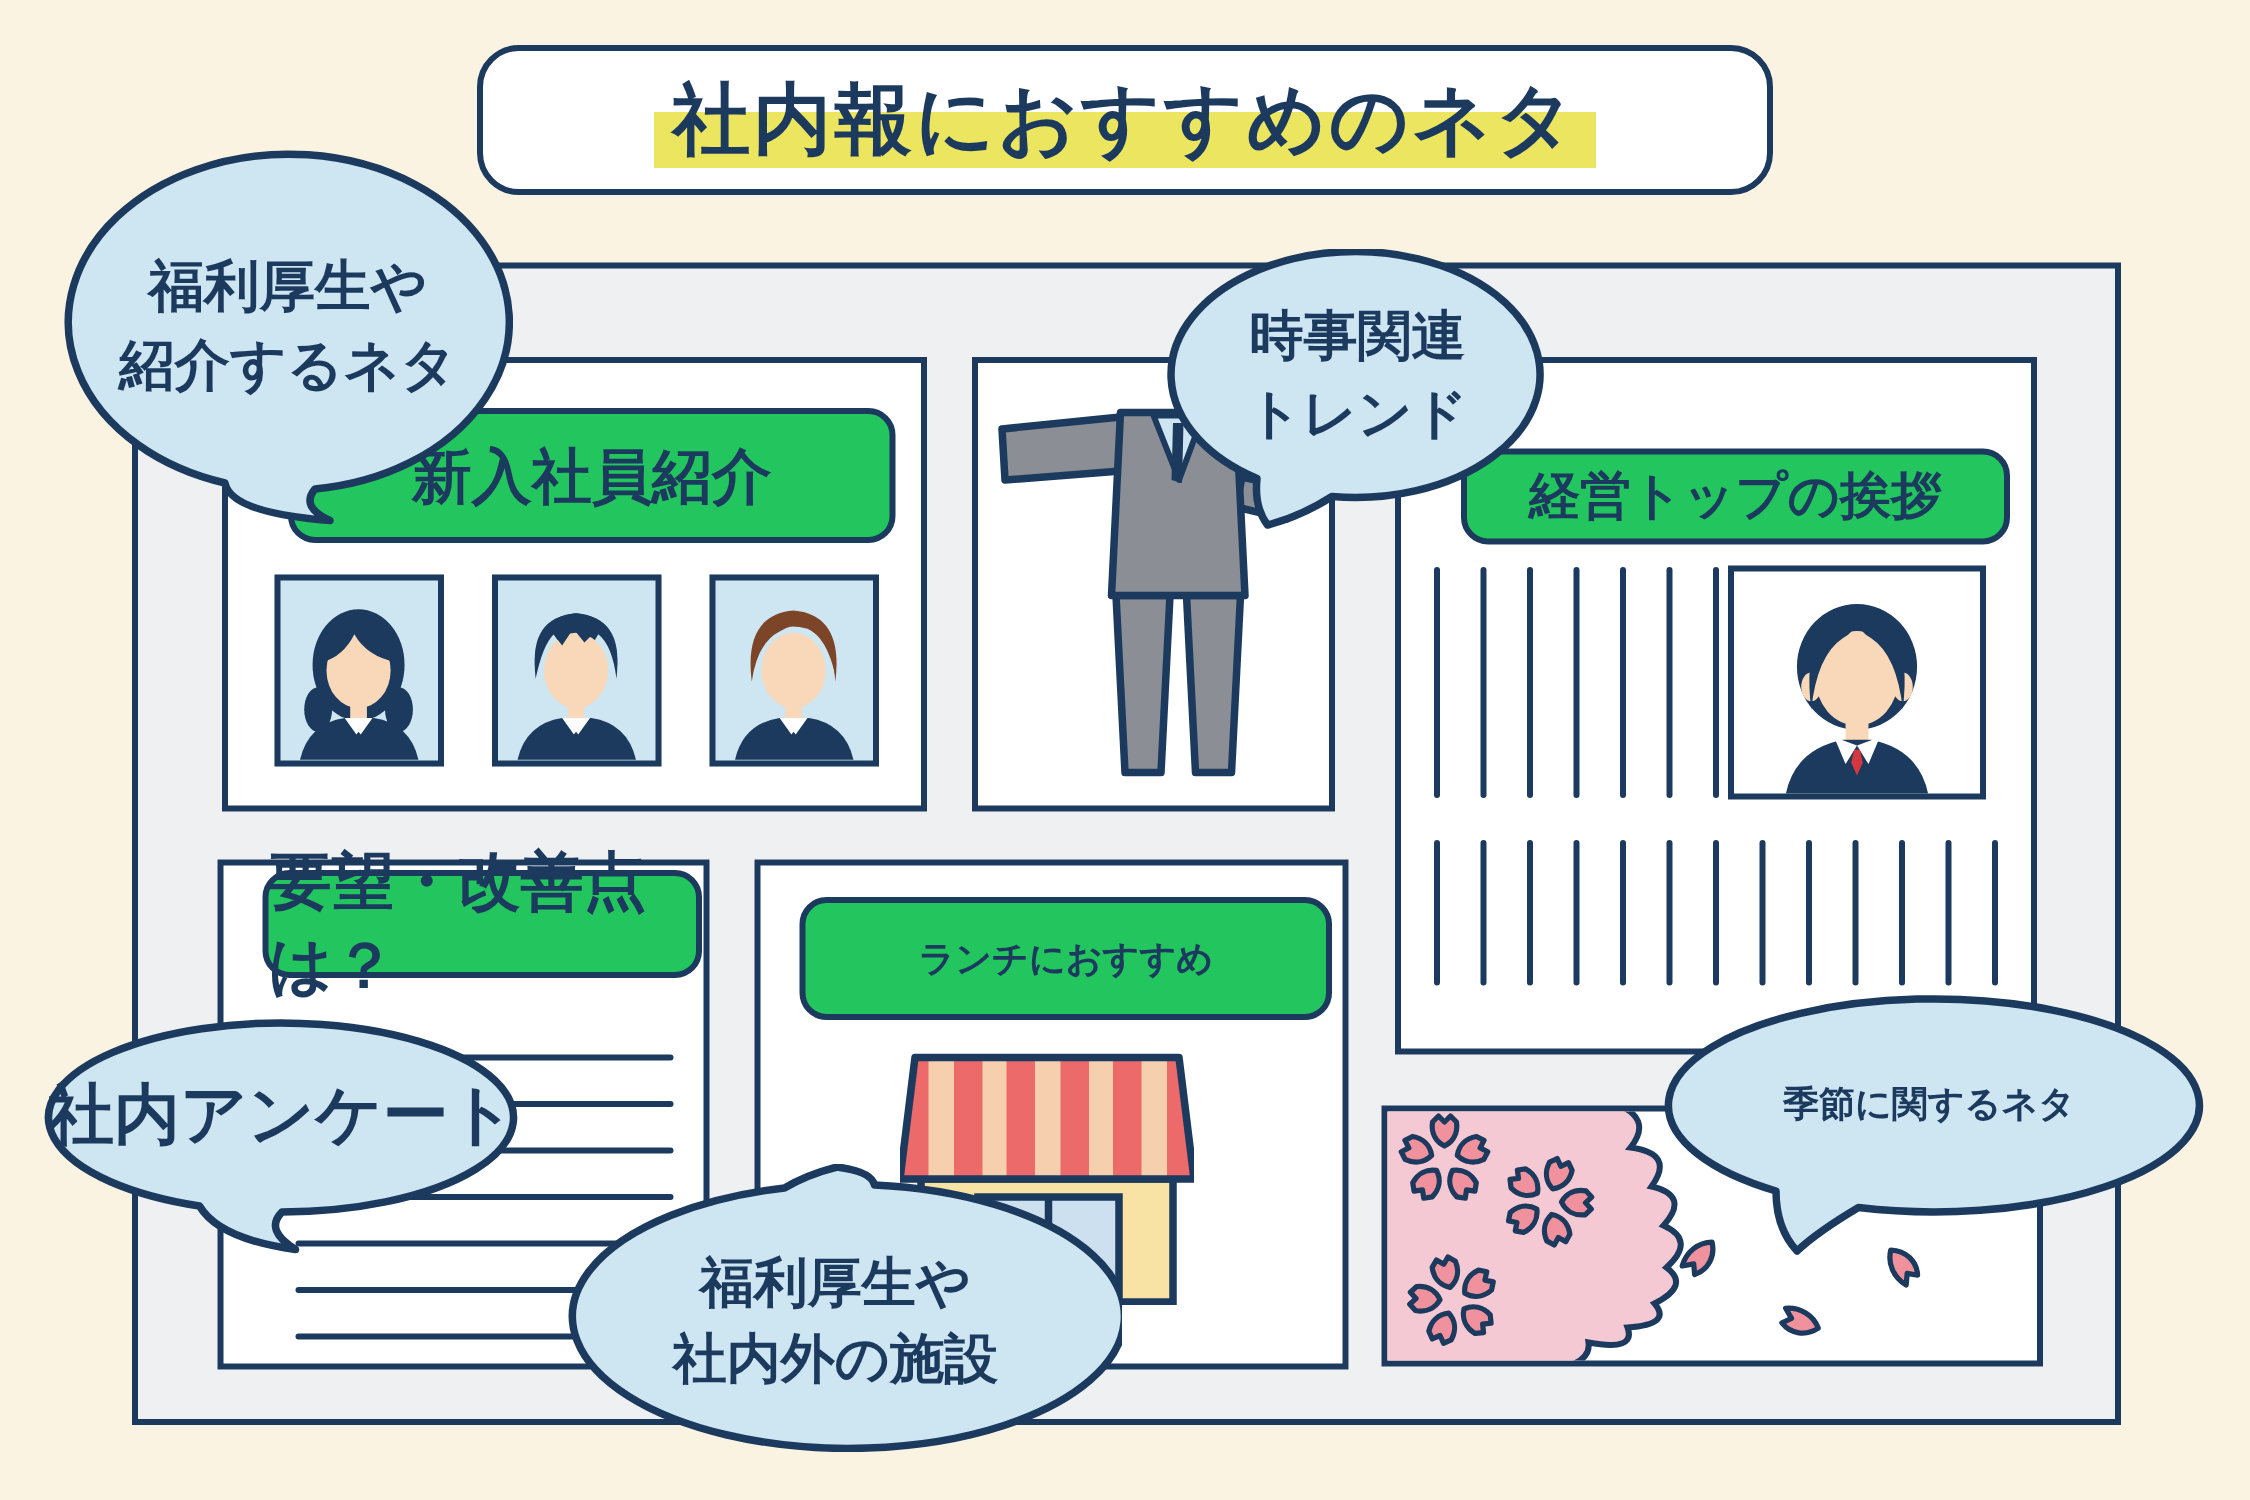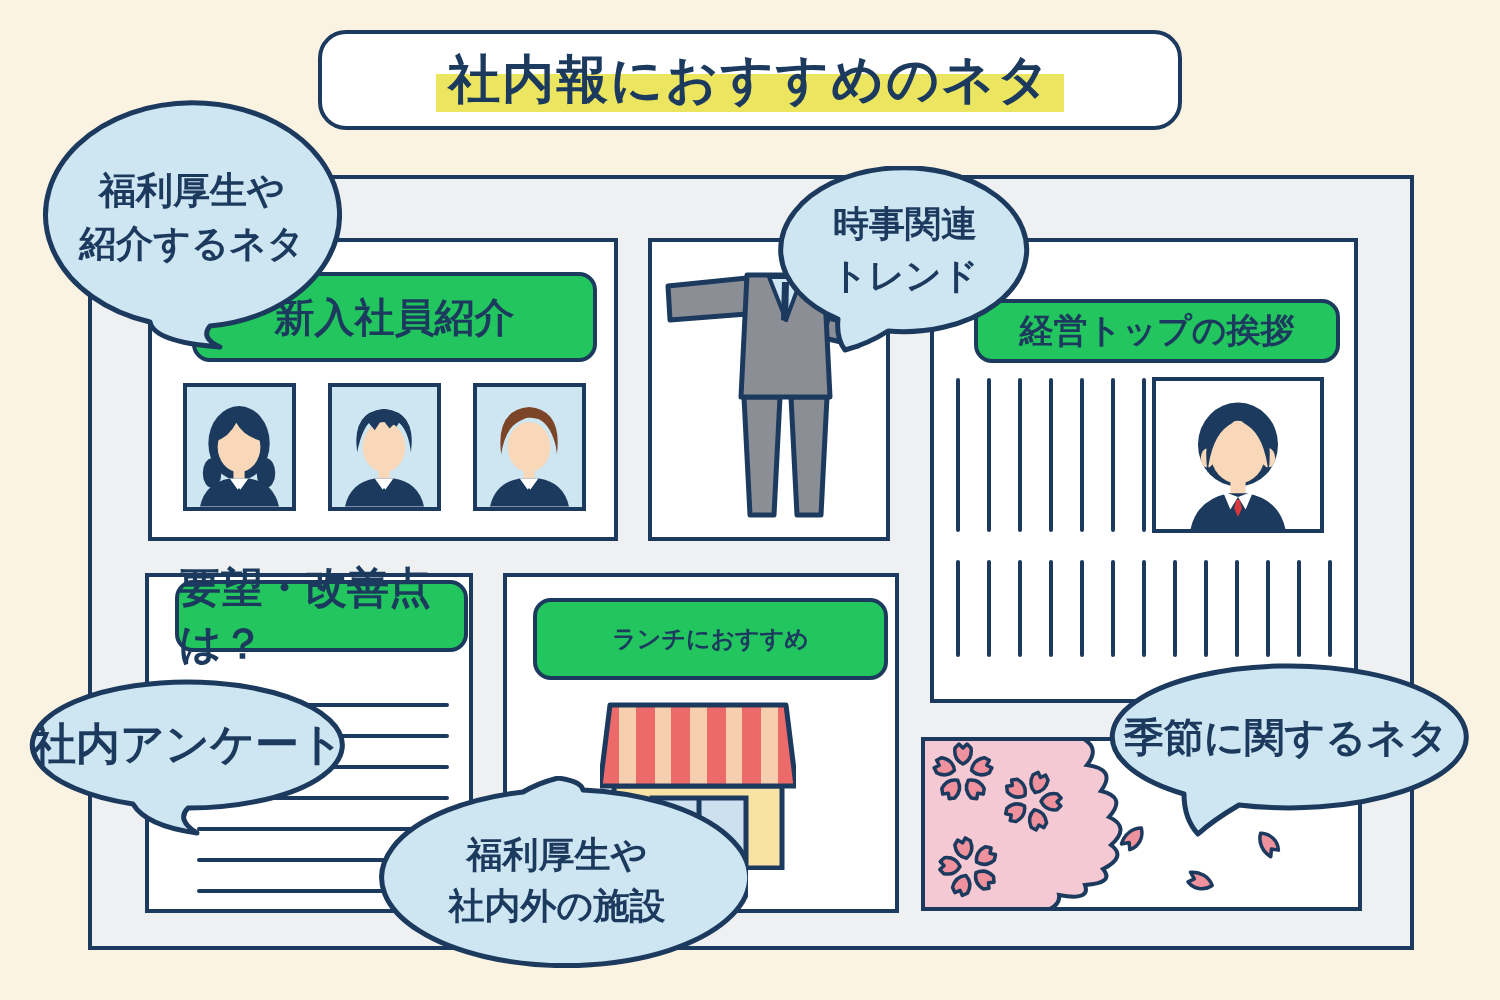--- a/index.html
+++ b/index.html
@@ -47,21 +47,21 @@
   .hlines .tline{width:252px;height:4px;background:#1c3a5e;border-radius:2px;}
   
   .bubble{position:absolute;}
   .bubble svg{display:block;}
   .bubble-text{position:absolute;display:flex;flex-direction:column;align-items:center;justify-content:center;text-align:center;color:#1c3a5e;}
   .bt-staff{left:0;top:10px;width:300px;height:216px;font-size:37px;line-height:1.42;}
   .bt-trend{left:0;top:0;width:254px;height:168px;font-size:36px;line-height:1.45;align-items:center;}
   .bt-mgmt{left:0;top:0;width:278px;height:216px;font-size:34px;line-height:1.4;}
   .bt-survey{left:0;top:0;width:320px;height:132px;font-size:44px;line-height:1;}
   .bt-welfare{left:0;top:18px;width:378px;height:172px;font-size:36px;line-height:1.42;}
-  .bt-season{left:0;top:4px;width:372px;height:142px;font-size:40px;line-height:1;text-align:right;}
+  .bt-season{left:0;top:4px;width:372px;height:142px;font-size:24px;line-height:1;text-align:right;}
 </style>
 </head>
 <body>
 
 <div id="canvas">
 
   <div class="abs sheet"></div>
 
   <div class="abs title-box">
     <span class="title-text">社内報におすすめのネタ</span>

